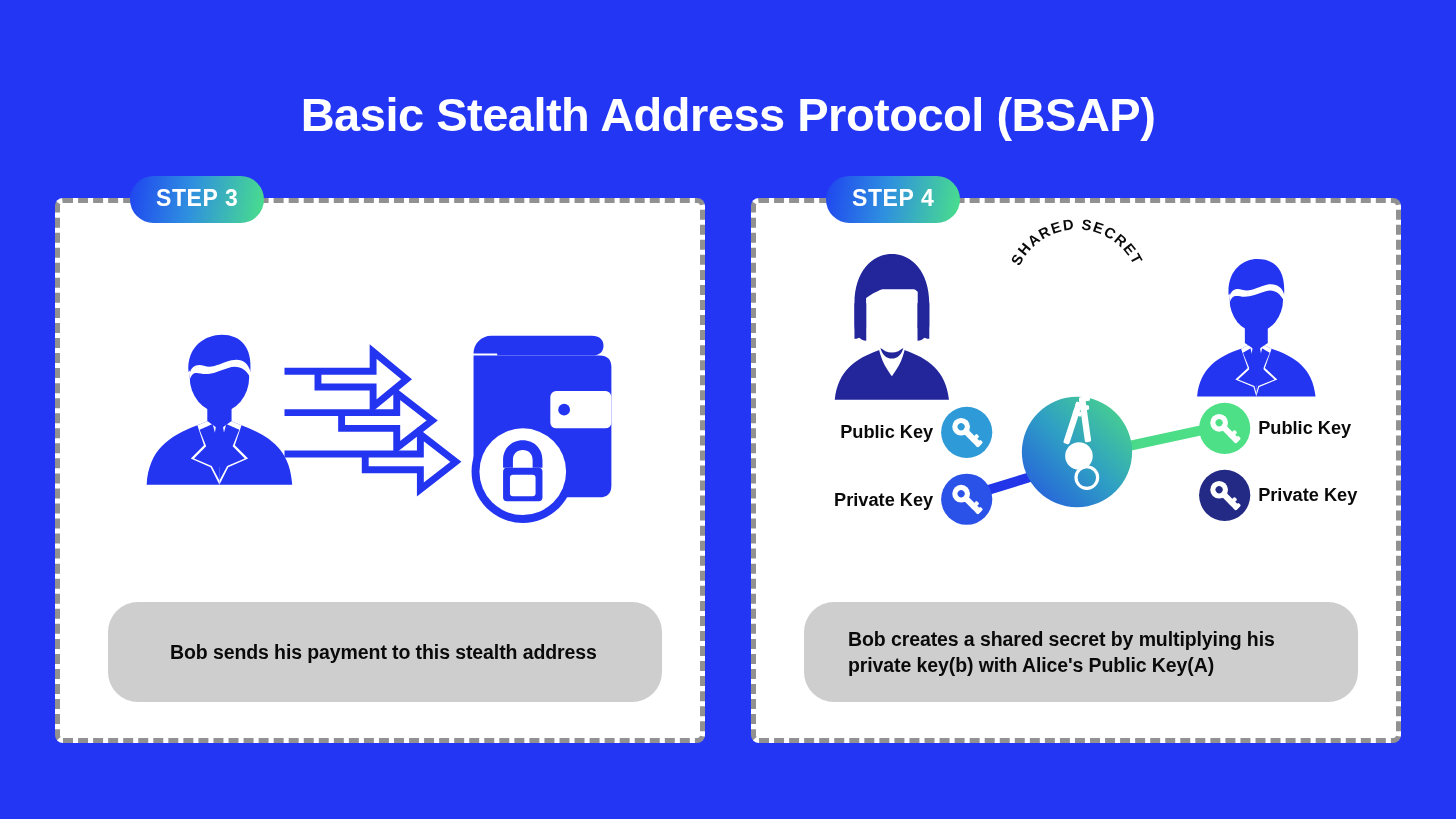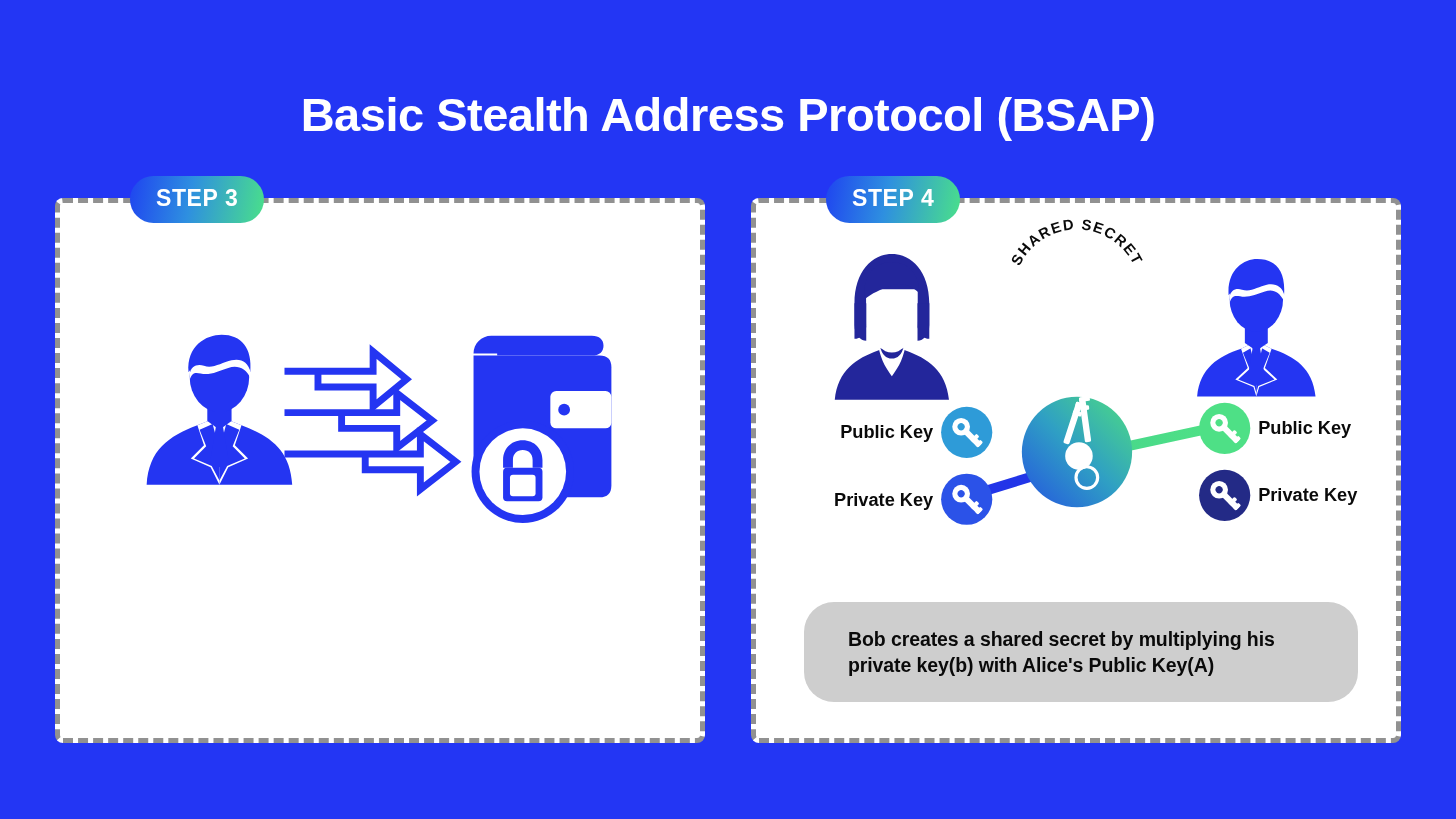--- a/index.html
+++ b/index.html
@@ -154,20 +154,23 @@
 
       <circle cx="470" cy="270" r="52" fill="#2435f2"></circle>
       <circle cx="470" cy="270" r="44" fill="#ffffff"></circle>
 
       <path d="M470 238 C458 238 450 247 450 258 L450 266 L460 266 L460 258 C460 252 464 248 470 248 C476 248 480 252 480 258 L480 266 L490 266 L490 258 C490 247 482 238 470 238 Z" fill="#2435f2"></path>
       <rect x="450" y="266" width="40" height="34" rx="4" fill="#2435f2"></rect>
       <rect x="457" y="273" width="26" height="22" rx="3" fill="#ffffff"></rect>
     </g>
   </svg>
 
+  <div class="caption" id="caption-step3">
+    <p>Bob sends his payment to this stealth address</p>
+  </div>
 </div>
 
 <div class="card" id="card-step4">
   <div class="step-badge">STEP 4</div>
 
   <svg class="card-art" id="art-step4" viewBox="0 0 650 370">
     <defs>
       <linearGradient id="ssGrad" x1="0" y1="1" x2="1" y2="0">
         <stop offset="0%" stop-color="#2454e0"></stop>
         <stop offset="50%" stop-color="#2f9fc4"></stop>

